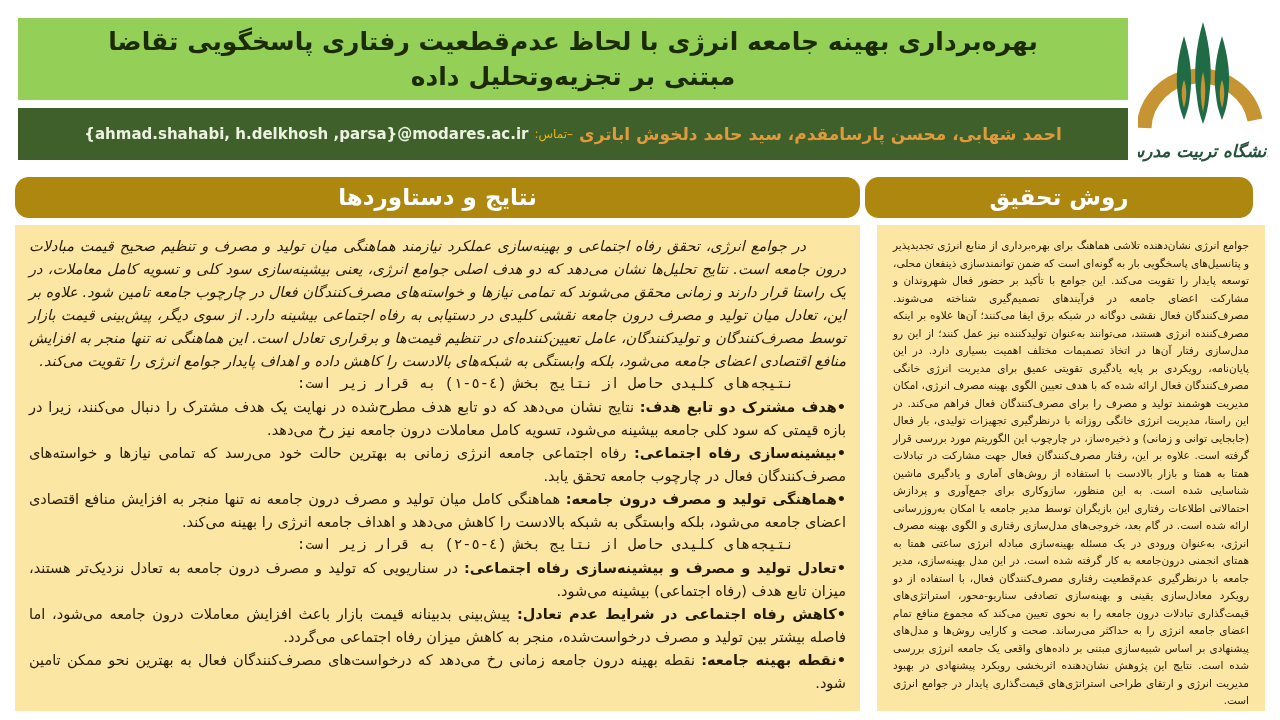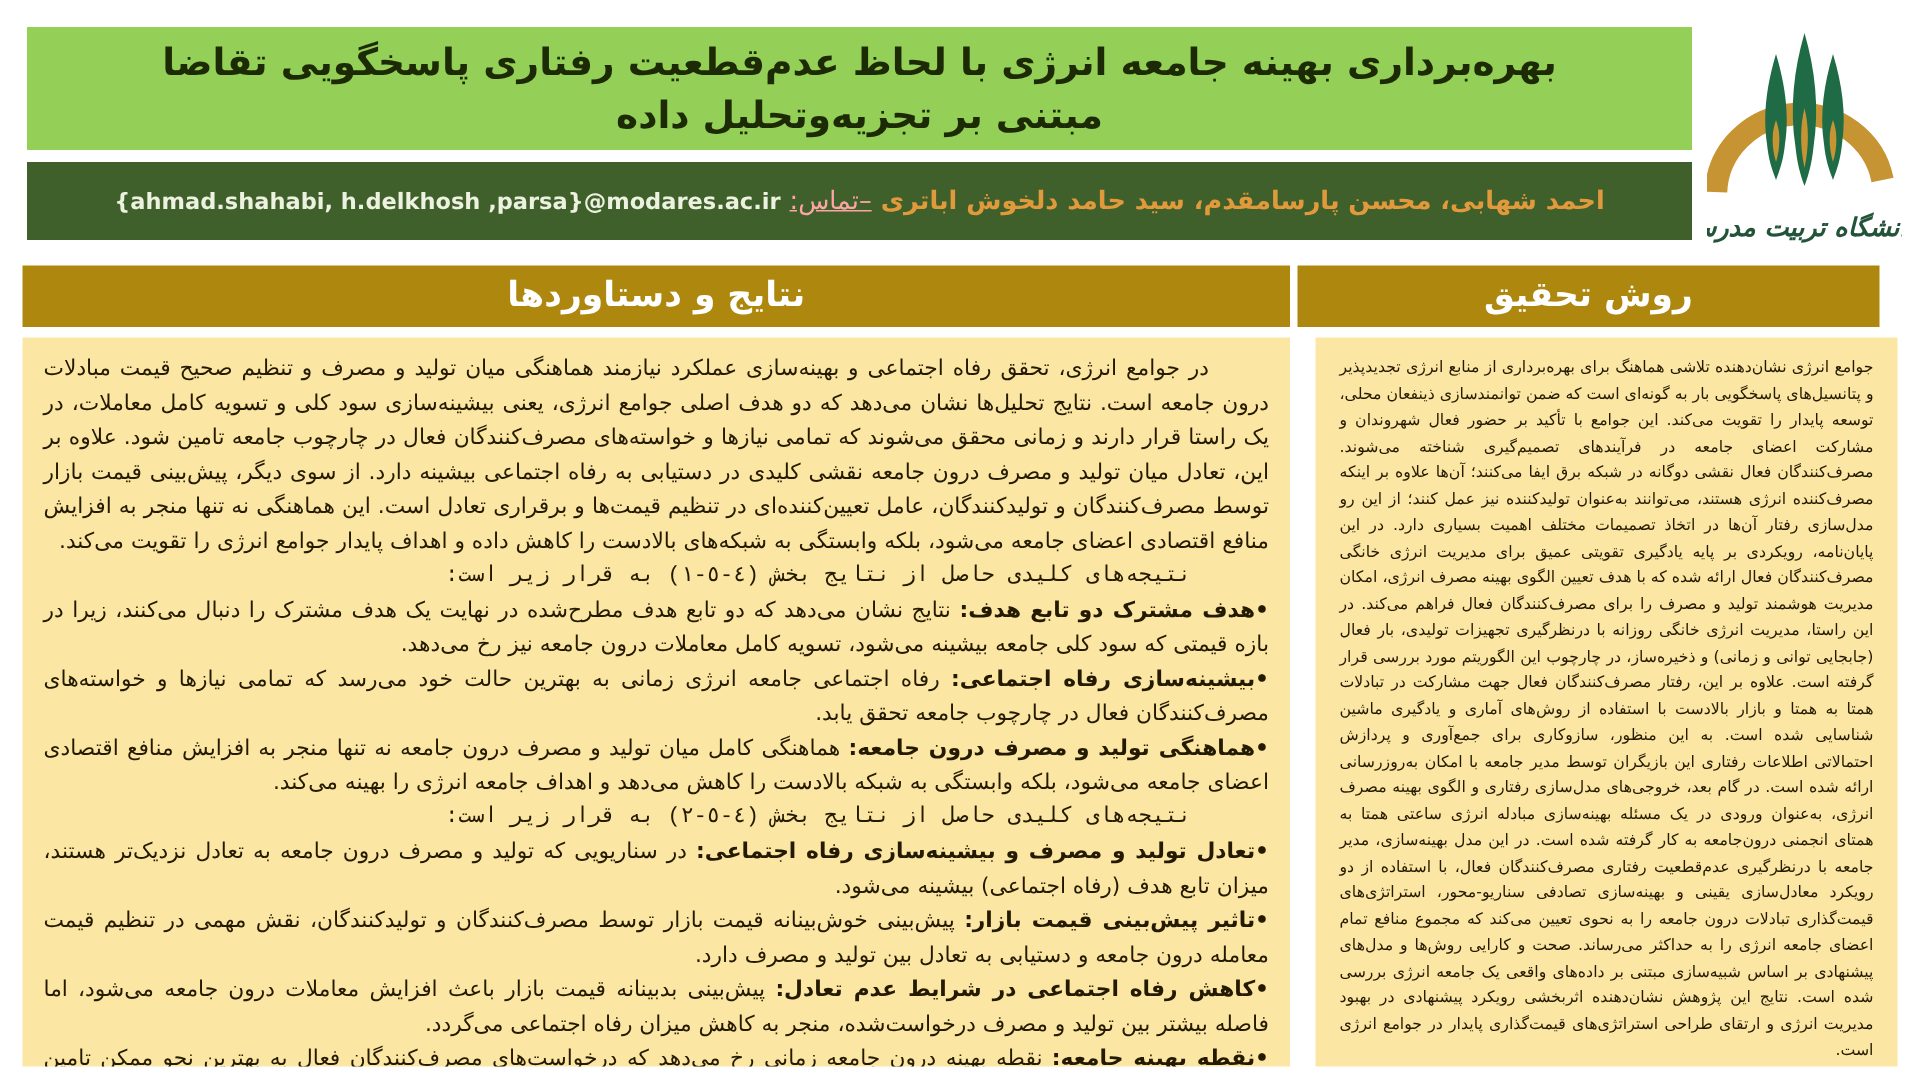--- a/index.html
+++ b/index.html
@@ -12,36 +12,36 @@
     background:#94cf57;color:#1c2b05;font-weight:bold;font-size:25px;
     display:flex;align-items:center;justify-content:flex-start;text-align:center;
     line-height:1.4;padding:0 60px;box-sizing:border-box;direction:rtl;
   }
   .authors-bar{
     position:absolute;right:152px;top:108px;width:1110px;height:52px;
     background:#3f5f2b;display:flex;align-items:center;justify-content:center;
     direction:rtl;gap:6px;white-space:nowrap;
   }
   .authors-names{color:#e09a3c;font-weight:bold;font-size:17px;}
-  .contact-label{color:#fca5a5;font-size:17px;text-decoration:underline;}
+  .contact-label{color:#eab308;font-size:12px;}
   .contact-email{color:#edf2e0;font-weight:bold;font-size:15px;direction:ltr;unicode-bidi:embed;}
   .logo-wrap{position:absolute;left:1138px;top:14px;width:130px;height:152px;}
   .panel-header{
     position:absolute;top:177px;height:41px;background:#ad870e;color:#ffffff;
-    font-weight:bold;font-size:23px;text-align:center;line-height:41px;
+    font-weight:bold;font-size:23px;text-align:center;line-height:41px;border-radius:14px;
   }
   .panel-body{
     position:absolute;top:225px;height:486px;background:#fce6a4;color:#241a00;
     direction:rtl;text-align:justify;box-sizing:border-box;overflow:hidden;
   }
   .hdr-results{right:420px;width:845px;}
   .body-results{right:420px;width:845px;font-size:14.5px;line-height:23px;padding:10px 14px;}
   .hdr-method{right:27px;width:388px;}
   .body-method{right:15px;width:388px;font-size:10.5px;line-height:17.5px;padding:12px 16px;}
-  .para-intro{margin:0;text-indent:40px;}
+  .para-intro{margin:0;text-indent:40px;font-style:italic;}
   .section-note{margin:0;text-indent:52px;font-family:Liberation Mono, monospace;}
   .bullet{margin:0;}
   .bullet::before{content:"•";font-weight:bold;}
   .b-lead{font-weight:bold;}
   .para-method{margin:0;}
 </style>
 </head>
 <body>
 
 <div class="title-box">
@@ -71,21 +71,20 @@
   <span>نتایج و دستاوردها</span>
 </div>
 <div class="panel-body body-results">
   <p class="para-intro">در جوامع انرژی، تحقق رفاه اجتماعی و بهینه‌سازی عملکرد نیازمند هماهنگی میان تولید و مصرف و تنظیم صحیح قیمت مبادلات درون جامعه است. نتایج تحلیل‌ها نشان می‌دهد که دو هدف اصلی جوامع انرژی، یعنی بیشینه‌سازی سود کلی و تسویه کامل معاملات، در یک راستا قرار دارند و زمانی محقق می‌شوند که تمامی نیازها و خواسته‌های مصرف‌کنندگان فعال در چارچوب جامعه تامین شود. علاوه بر این، تعادل میان تولید و مصرف درون جامعه نقشی کلیدی در دستیابی به رفاه اجتماعی بیشینه دارد. از سوی دیگر، پیش‌بینی قیمت بازار توسط مصرف‌کنندگان و تولیدکنندگان، عامل تعیین‌کننده‌ای در تنظیم قیمت‌ها و برقراری تعادل است. این هماهنگی نه تنها منجر به افزایش منافع اقتصادی اعضای جامعه می‌شود، بلکه وابستگی به شبکه‌های بالادست را کاهش داده و اهداف پایدار جوامع انرژی را تقویت می‌کند.</p>
   <p class="section-note">نتیجه‌های کلیدی حاصل از نتایج بخش (٤-٥-١) به قرار زیر است:</p>
   <p class="bullet"><span class="b-lead">هدف مشترک دو تابع هدف:</span><span> نتایج نشان می‌دهد که دو تابع هدف مطرح‌شده در نهایت یک هدف مشترک را دنبال می‌کنند، زیرا در بازه قیمتی که سود کلی جامعه بیشینه می‌شود، تسویه کامل معاملات درون جامعه نیز رخ می‌دهد.</span></p>
   <p class="bullet"><span class="b-lead">بیشینه‌سازی رفاه اجتماعی:</span><span> رفاه اجتماعی جامعه انرژی زمانی به بهترین حالت خود می‌رسد که تمامی نیازها و خواسته‌های مصرف‌کنندگان فعال در چارچوب جامعه تحقق یابد.</span></p>
   <p class="bullet"><span class="b-lead">هماهنگی تولید و مصرف درون جامعه:</span><span> هماهنگی کامل میان تولید و مصرف درون جامعه نه تنها منجر به افزایش منافع اقتصادی اعضای جامعه می‌شود، بلکه وابستگی به شبکه بالادست را کاهش می‌دهد و اهداف جامعه انرژی را بهینه می‌کند.</span></p>
   <p class="section-note">نتیجه‌های کلیدی حاصل از نتایج بخش (٤-٥-٢) به قرار زیر است:</p>
   <p class="bullet"><span class="b-lead">تعادل تولید و مصرف و بیشینه‌سازی رفاه اجتماعی:</span><span> در سناریویی که تولید و مصرف درون جامعه به تعادل نزدیک‌تر هستند، میزان تابع هدف (رفاه اجتماعی) بیشینه می‌شود.</span></p>
-  <p class="bullet"><span class="b-lead">تاثیر پیش‌بینی قیمت بازار:</span><span> پیش‌بینی خوش‌بینانه قیمت بازار توسط مصرف‌کنندگان و تولیدکنندگان، نقش مهمی در تنظیم قیمت معامله درون جامعه و دستیابی به تعادل بین تولید و مصرف دارد.</span></p>
   <p class="bullet"><span class="b-lead">کاهش رفاه اجتماعی در شرایط عدم تعادل:</span><span> پیش‌بینی بدبینانه قیمت بازار باعث افزایش معاملات درون جامعه می‌شود، اما فاصله بیشتر بین تولید و مصرف درخواست‌شده، منجر به کاهش میزان رفاه اجتماعی می‌گردد.</span></p>
   <p class="bullet"><span class="b-lead">نقطه بهینه جامعه:</span><span> نقطه بهینه درون جامعه زمانی رخ می‌دهد که درخواست‌های مصرف‌کنندگان فعال به بهترین نحو ممکن تامین شود.</span></p>
 </div>
 
 <div class="panel-header hdr-method">
   <span>روش تحقیق</span>
 </div>
 <div class="panel-body body-method">
   <p class="para-method">جوامع انرژی نشان‌دهنده تلاشی هماهنگ برای بهره‌برداری از منابع انرژی تجدیدپذیر و پتانسیل‌های پاسخگویی بار به گونه‌ای است که ضمن توانمندسازی ذینفعان محلی، توسعه پایدار را تقویت می‌کند. این جوامع با تأکید بر حضور فعال شهروندان و مشارکت اعضای جامعه در فرآیندهای تصمیم‌گیری شناخته می‌شوند. مصرف‌کنندگان فعال نقشی دوگانه در شبکه برق ایفا می‌کنند؛ آن‌ها علاوه بر اینکه مصرف‌کننده انرژی هستند، می‌توانند به‌عنوان تولیدکننده نیز عمل کنند؛ از این رو مدل‌سازی رفتار آن‌ها در اتخاذ تصمیمات مختلف اهمیت بسیاری دارد. در این پایان‌نامه، رویکردی بر پایه یادگیری تقویتی عمیق برای مدیریت انرژی خانگی مصرف‌کنندگان فعال ارائه شده که با هدف تعیین الگوی بهینه مصرف انرژی، امکان مدیریت هوشمند تولید و مصرف را برای مصرف‌کنندگان فعال فراهم می‌کند. در این راستا، مدیریت انرژی خانگی روزانه با درنظرگیری تجهیزات تولیدی، بار فعال (جابجایی توانی و زمانی) و ذخیره‌ساز، در چارچوب این الگوریتم مورد بررسی قرار گرفته است. علاوه بر این، رفتار مصرف‌کنندگان فعال جهت مشارکت در تبادلات همتا به همتا و بازار بالادست با استفاده از روش‌های آماری و یادگیری ماشین شناسایی شده است. به این منظور، سازوکاری برای جمع‌آوری و پردازش احتمالاتی اطلاعات رفتاری این بازیگران توسط مدیر جامعه با امکان به‌روزرسانی ارائه شده است. در گام بعد، خروجی‌های مدل‌سازی رفتاری و الگوی بهینه مصرف انرژی، به‌عنوان ورودی در یک مسئله بهینه‌سازی مبادله انرژی ساعتی همتا به همتای انجمنی درون‌جامعه به کار گرفته شده است. در این مدل بهینه‌سازی، مدیر جامعه با درنظرگیری عدم‌قطعیت رفتاری مصرف‌کنندگان فعال، با استفاده از دو رویکرد معادل‌سازی یقینی و بهینه‌سازی تصادفی سناریو-محور، استراتژی‌های قیمت‌گذاری تبادلات درون جامعه را به نحوی تعیین می‌کند که مجموع منافع تمام اعضای جامعه انرژی را به حداکثر می‌رساند. صحت و کارایی روش‌ها و مدل‌های پیشنهادی بر اساس شبیه‌سازی مبتنی بر داده‌های واقعی یک جامعه انرژی بررسی شده است. نتایج این پژوهش نشان‌دهنده اثربخشی رویکرد پیشنهادی در بهبود مدیریت انرژی و ارتقای طراحی استراتژی‌های قیمت‌گذاری پایدار در جوامع انرژی است.</p>
 </div>

